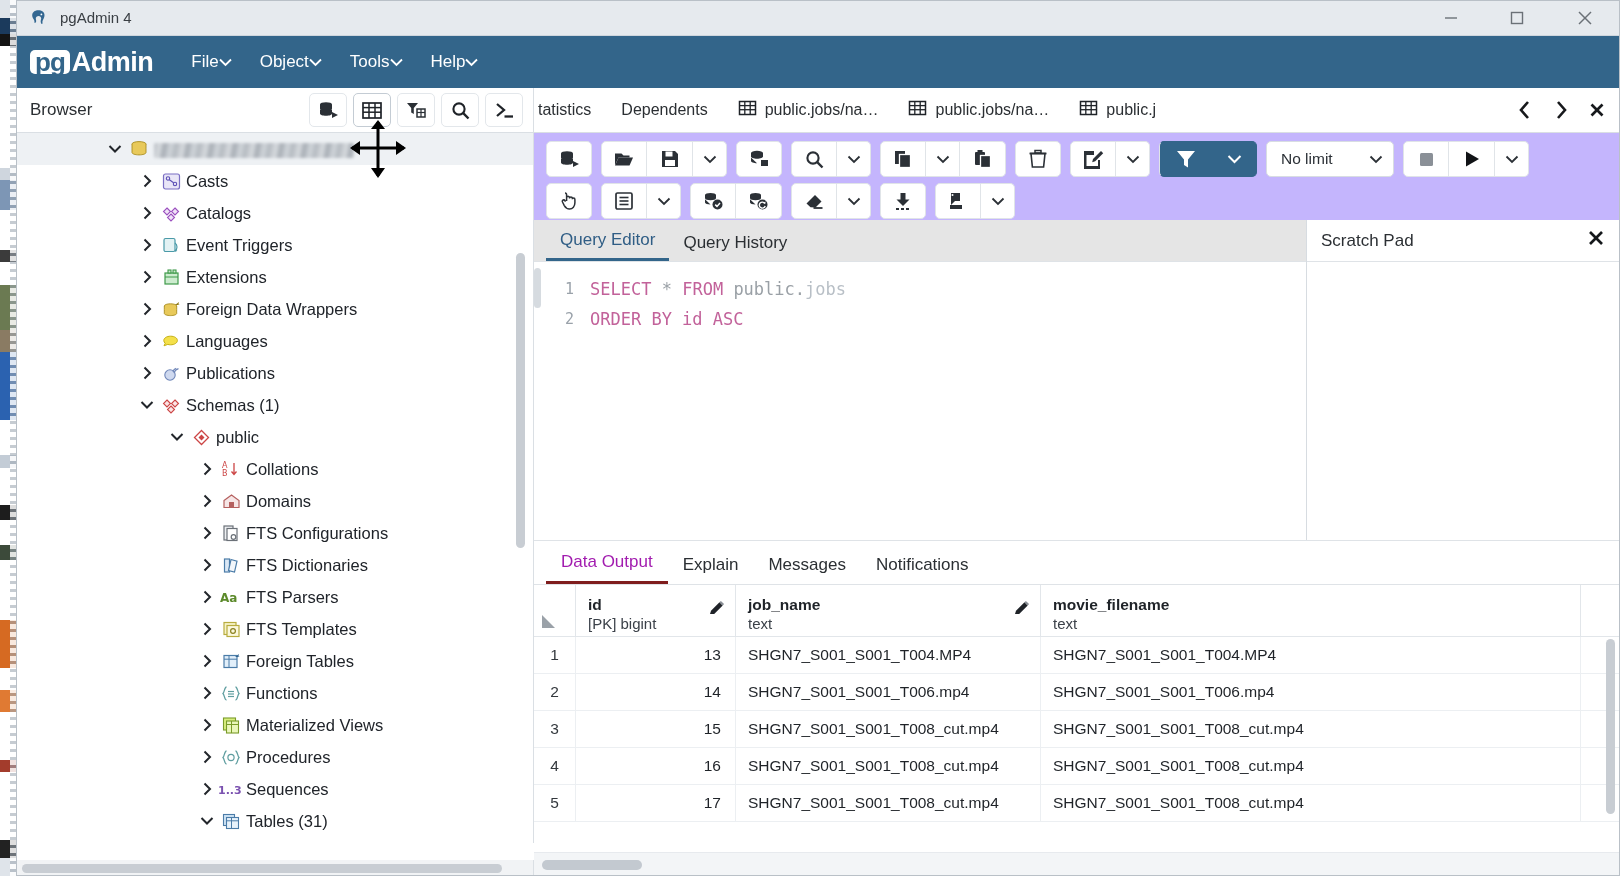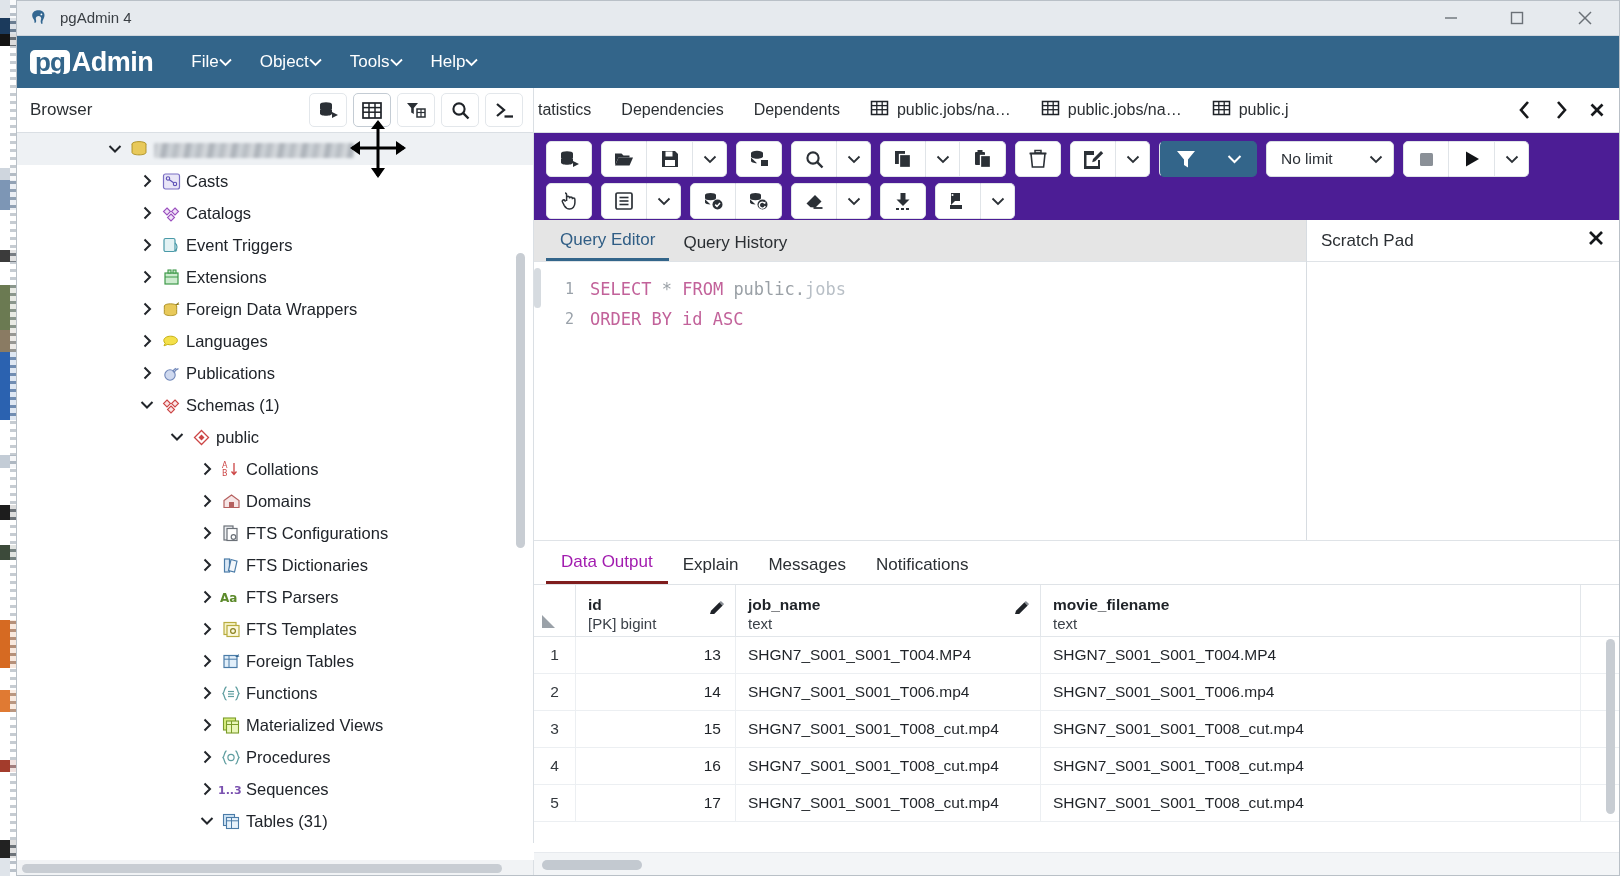--- a/index.html
+++ b/index.html
@@ -165,21 +165,21 @@
 
   
   .move-cursor {
     position: absolute; left: 348px; top: 120px; width: 60px; height: 60px;
     pointer-events: none;
   }
 
   
   .qtoolbar {
     position: absolute; left: 534px; top: 133px; width: 1086px; height: 87px;
-    background: #4c1d95; padding: 6px 8px 0 12px;
+    background: #c4b5fd; padding: 6px 8px 0 12px;
   }
   .qtrow { display: flex; align-items: center; gap: 0px; height: 40px; }
   .grp { display: flex; align-items: center; margin-right: 9px; }
   .tbtn {
     height: 36px; min-width: 46px; border: 1px solid #e0e4e8; background: #fff;
     display: flex; align-items: center; justify-content: center; border-radius: 5px;
     color: #2e3338;
   }
   .tbtn.caretbtn { min-width: 34px; }
   .grp .tbtn { border-radius: 0; border-left: none; }
@@ -401,23 +401,20 @@
           <path d="M3 4 L10 10 L3 16" fill="none" stroke="#1f2328" stroke-width="2.3"></path>
           <line x1="10.5" y1="16.5" x2="19" y2="16.5" stroke="#1f2328" stroke-width="2.3"></line>
         </svg>
       </div>
     </div>
   </div>
 
   <div class="tabstrip">
     <div class="tab partial">
       <span>tatistics</span>
-    </div>
-    <div class="tab">
-      <span>Dependencies</span>
     </div>
     <div class="tab">
       <span>Dependents</span>
     </div>
     <div class="tab">
       <span>
         <svg width="19" height="18" viewBox="0 0 19 18">
           <rect x="1.5" y="2.5" width="16" height="13" fill="none" stroke="#1f2328" stroke-width="1.5"></rect>
           <line x1="1.5" y1="6.6" x2="17.5" y2="6.6" stroke="#1f2328" stroke-width="1.3"></line>
           <line x1="1.5" y1="10.7" x2="17.5" y2="10.7" stroke="#1f2328" stroke-width="1.3"></line>

